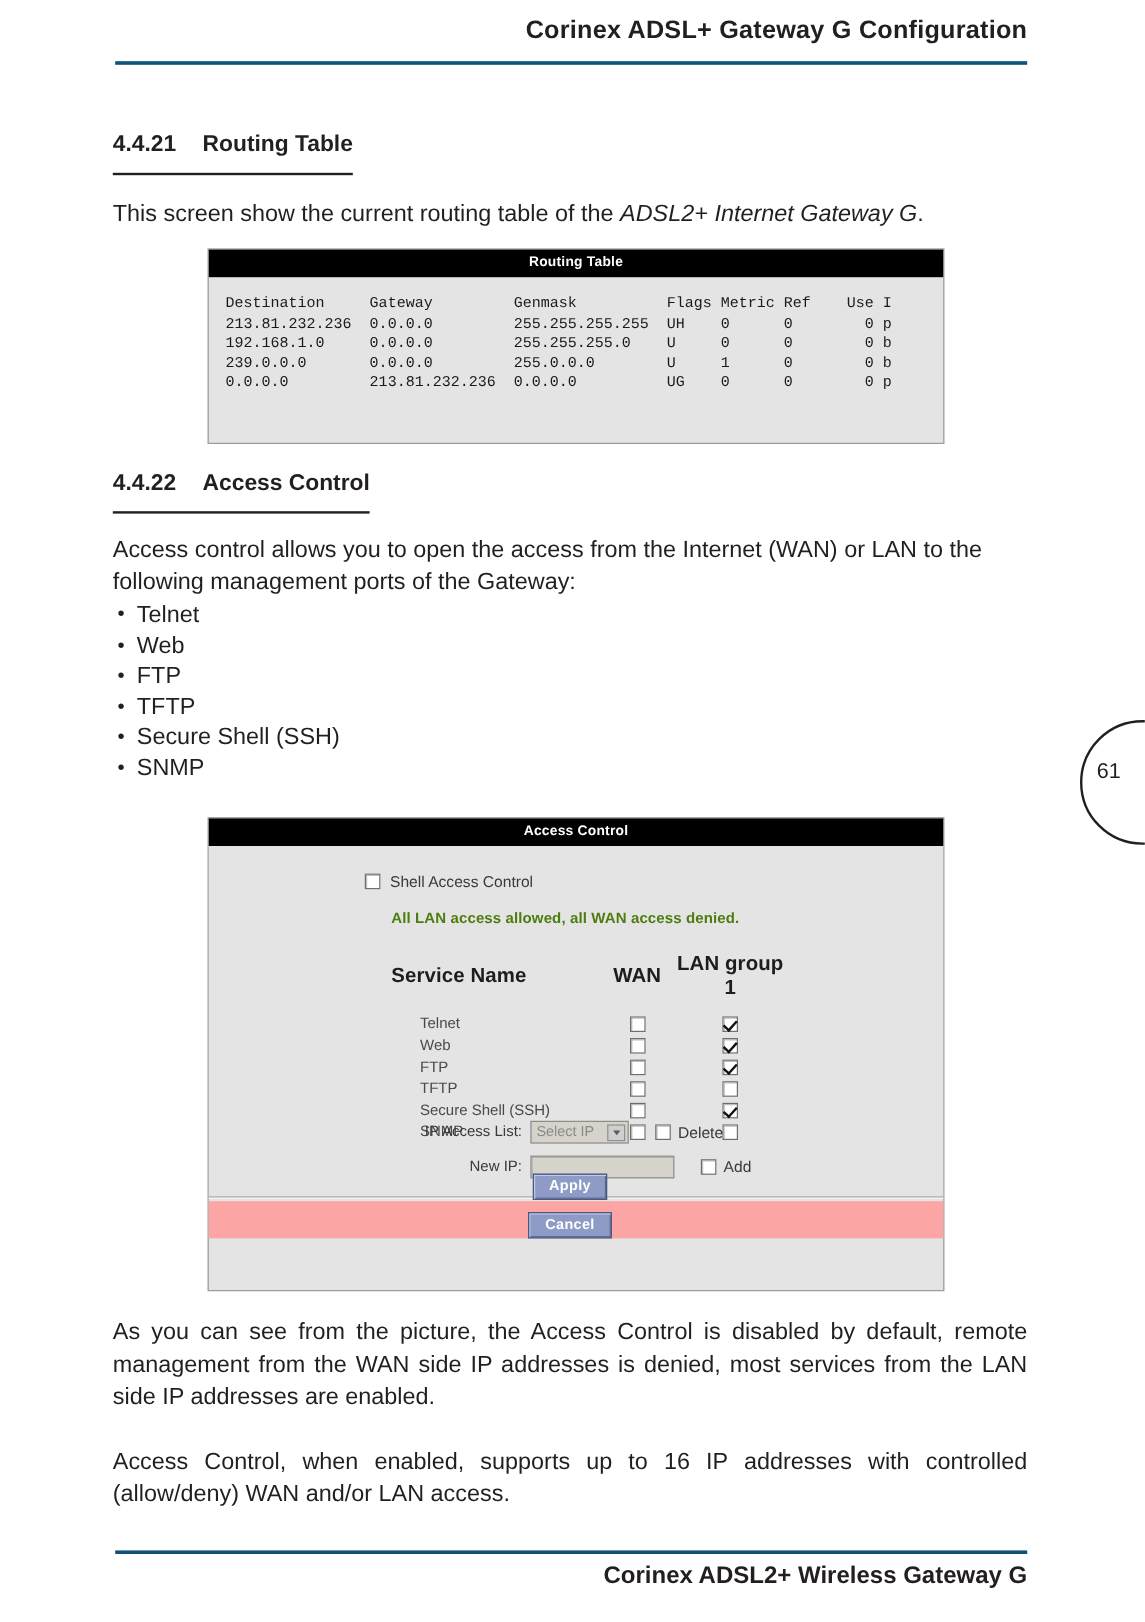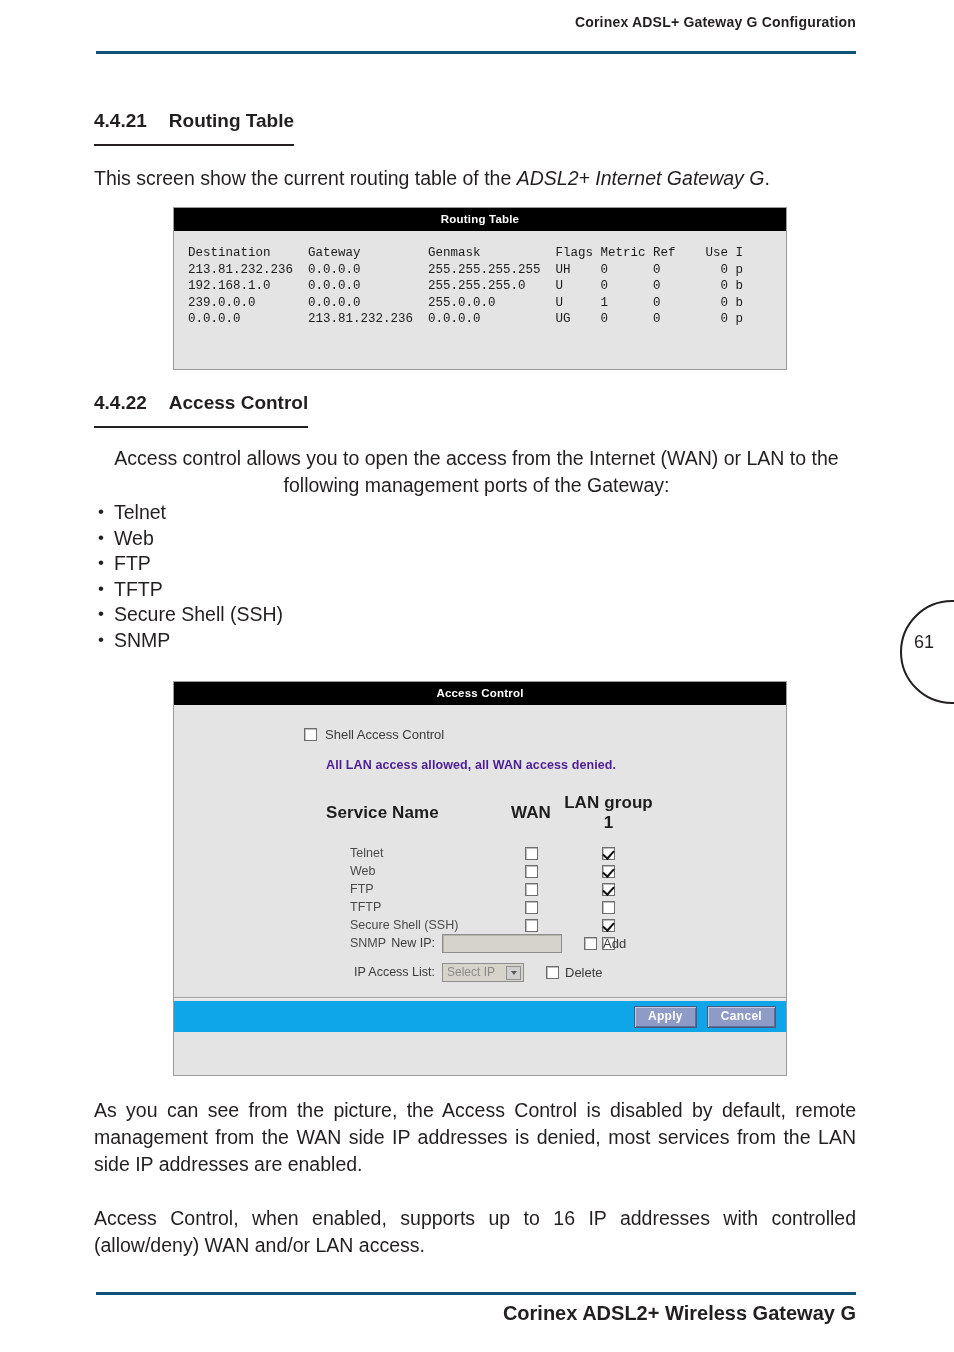--- a/index.html
+++ b/index.html
@@ -14,21 +14,21 @@
     font-family: "Liberation Sans", sans-serif;
     color: #231f20;
     overflow: hidden;
   }
 
   
   .page-header {
     position: absolute;
     left: 96px; top: 14px; width: 760px;
     text-align: right;
-    font-size: 14px;
+    font-size: 21px;
     font-weight: bold;
     letter-spacing: .2px;
     color: #231f20;
   }
   .rule-top {
     position: absolute;
     left: 96px; top: 51px; width: 760px; height: 3px;
     background: #0f5277;
   }
   .rule-bottom {
@@ -138,21 +138,21 @@
     font-size: 12.5px;
     color: #2b2b2b;
   }
   .ac-enable {
     position: absolute; left: 130px; top: 22px;
     display: flex; align-items: center; gap: 8px;
   }
   .ac-enable .lbl { font-size: 13px; color: #3a3a3a; }
   .ac-note {
     position: absolute; left: 152px; top: 53px;
-    font-size: 12.5px; font-weight: bold; color: #4c1d95;
+    font-size: 12.5px; font-weight: bold; color: #4d7c0f;
     letter-spacing: .1px;
   }
   .ac-tbl {
     position: absolute; left: 152px; top: 88px;
     width: 330px;
     border-collapse: collapse;
   }
   .ac-tbl th {
     font-size: 17px; font-weight: bold; color: #1d1d1d;
     text-align: left; padding: 0 0 12px 0;
@@ -233,23 +233,23 @@
 
   .ac-divider {
     position: absolute; left: 0; bottom: 33px;
     width: 100%; height: 2px;
     border-top: 1px solid #9d9d9d;
     border-bottom: 1px solid #f4f4f4;
   }
   .ac-btnbar {
     position: absolute; left: 0; bottom: 0;
     width: 100%; height: 31px;
-    background: #0ea5e9;
+    background: #fca5a5;
     display: flex; align-items: center; justify-content: flex-end;
-    padding-right: 10px; gap: 10px;
+    padding-right: 10px; gap: 10px; flex-direction: column;
   }
   .btn {
     background: #8d9bc6;
     border: 1px solid #4b5880;
     box-shadow: inset 1px 1px 0 #c3cbe2, inset -1px -1px 0 #5f6c93;
     color: #ffffff;
     font-size: 12px;
     font-weight: bold;
     letter-spacing: .3px;
     padding: 3px 13px 4px 13px;
@@ -279,21 +279,21 @@
 213.81.232.236  0.0.0.0         255.255.255.255  UH    0      0        0 p
 192.168.1.0     0.0.0.0         255.255.255.0    U     0      0        0 b
 239.0.0.0       0.0.0.0         255.0.0.0        U     1      0        0 b
 0.0.0.0         213.81.232.236  0.0.0.0          UG    0      0        0 p</div>
 </div>
 
 <div class="sec-heading" style="left:94px; top:392px;">
   <span class="num">4.4.22</span><span class="ttl">Access Control</span>
 </div>
 
-<div class="para" style="left:94px; top:445px; width:765px;text-align:center;">Access control allows you to open the access from the Internet (WAN) or LAN to the following management ports of the Gateway:</div>
+<div class="para" style="left:94px; top:445px; width:765px;">Access control allows you to open the access from the Internet (WAN) or LAN to the following management ports of the Gateway:</div>
 
 <ul class="bullets" style="left:96px; top:500px; width:400px;">
   <li>Telnet</li>
   <li>Web</li>
   <li>FTP</li>
   <li>TFTP</li>
   <li>Secure Shell (SSH)</li>
   <li>SNMP</li>
 </ul>
 
@@ -345,41 +345,41 @@
         </tr>
         <tr>
           <td class="svc">SNMP</td>
           <td class="c"><span class="cbx"></span></td>
           <td class="c"><span class="cbx"></span></td>
         </tr>
       </tbody>
     </table>
 
     <div class="ac-ip-rows">
-      <div class="ipr">
-        <span class="lab">New IP:</span>
-        <span class="txtin"></span>
-        <span class="sidechk">
-          <span class="cbx"></span>
-          <span>Add</span>
-        </span>
-      </div>
       <div class="ipr">
         <span class="lab">IP Access List:</span>
         <span class="sel">
           <span>Select IP</span>
           <span class="arrow">
               <i></i>
             </span>
         </span>
         <span class="sidechk">
           <span class="cbx"></span>
           <span>Delete</span>
         </span>
       </div>
+      <div class="ipr">
+        <span class="lab">New IP:</span>
+        <span class="txtin"></span>
+        <span class="sidechk">
+          <span class="cbx"></span>
+          <span>Add</span>
+        </span>
+      </div>
     </div>
 
     <div class="ac-divider"></div>
     <div class="ac-btnbar">
       <span class="btn">Apply</span>
       <span class="btn">Cancel</span>
     </div>
   </div>
 </div>
 

